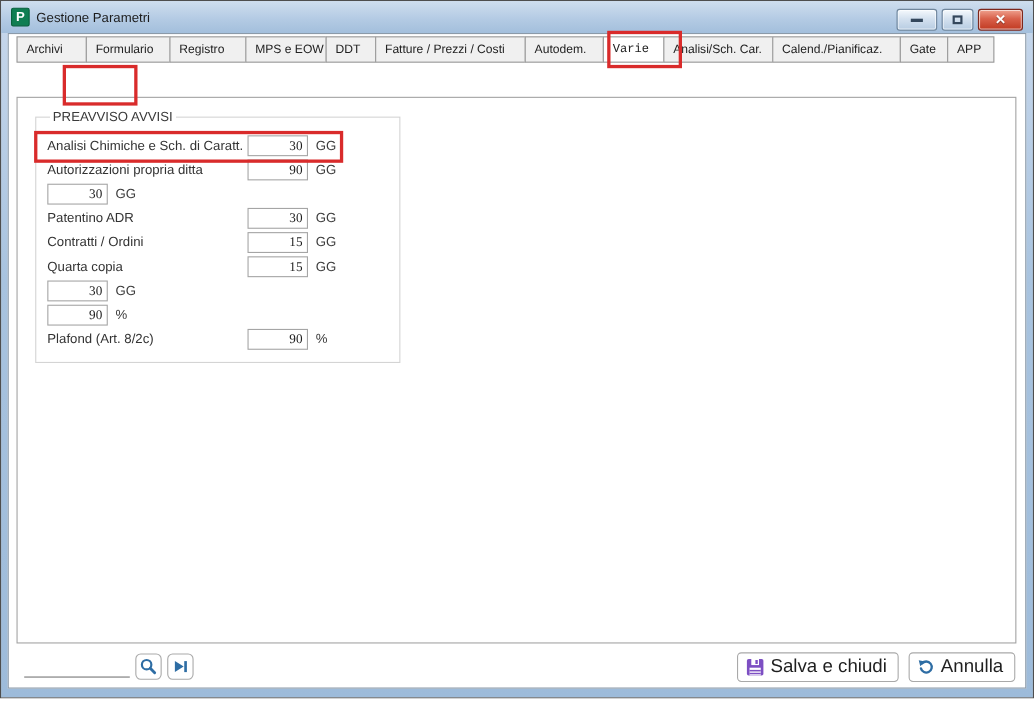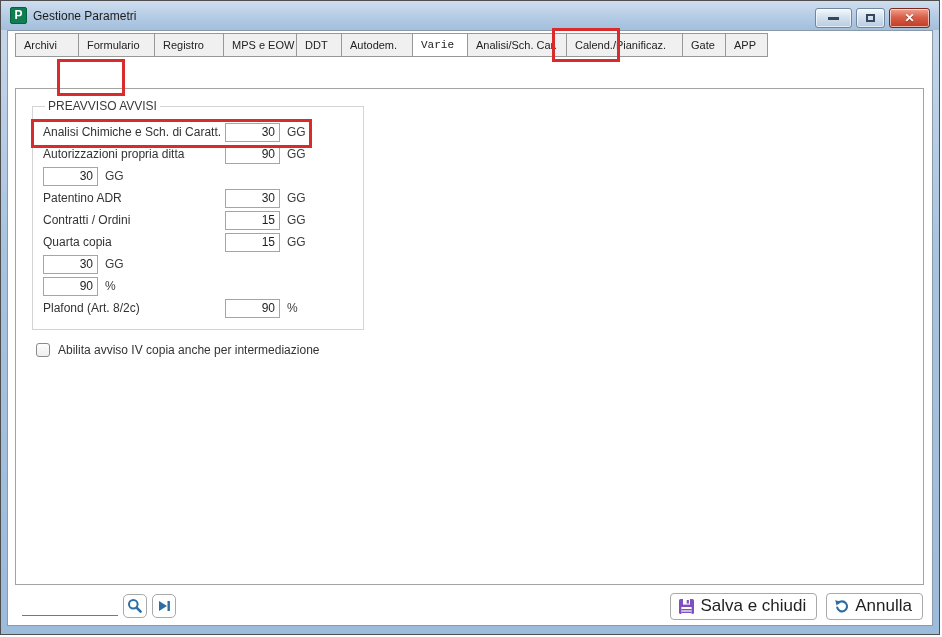--- a/index.html
+++ b/index.html
@@ -47,21 +47,21 @@
     background: #f0f0f0; border: 1px solid #989898; margin-left: -1px; padding: 0 7px; }
   .subtab.active { background: #fff; border-bottom-color: #fff; }
   
   .panel { position: absolute; left: 7px; right: 8px; top: 57px; bottom: 40px;
     border: 1px solid #a3a3a3; background: #fff; }
   fieldset.group { position: absolute; left: 16px; top: 10px; width: 332px;
     border: 1px solid #d4d4d4; padding: 8px 0 10px 10px; }
   fieldset.group legend { font-size: 12px; color: #3a3a3a; padding: 0 3px; margin-left: 2px; }
   .row { display: flex; align-items: center; height: 22px; }
   .rlabel { width: 182px; font-size: 12px; color: #333; white-space: nowrap; }
-  .rinput { width: 55px; height: 19px; border: 1px solid #a5a5a5; font-family: Liberation Sans, sans-serif;
+  .rinput { width: 55px; height: 19px; border: 1px solid #a5a5a5; font-family: Liberation Serif, serif;
     font-size: 12px; color: #1d1d1d; text-align: right; padding-right: 4px; }
   .runit { margin-left: 7px; font-size: 12px; color: #3c3c3c; }
   
   .checkrow { position: absolute; left: 20px; top: 254px; display: flex; align-items: center; }
   .checkbox { width: 14px; height: 14px; border: 1px solid #8a8a8a; border-radius: 3px;
     background: linear-gradient(#fdfdfd, #efefef); }
   .checklabel { margin-left: 8px; font-size: 12px; color: #333; }
   
   .footer { position: absolute; left: 0; right: 0; bottom: 0; height: 38px;
     display: flex; align-items: center; }
@@ -103,20 +103,21 @@
   </div>
 
   <div class="client">
 
     <div class="maintabs">
       <div class="maintab mt1">Archivi</div>
       <div class="maintab mt2">Formulario</div>
       <div class="maintab mt3">Registro</div>
       <div class="maintab mt4">MPS e EOW</div>
       <div class="maintab mt5">DDT</div>
+      <div class="maintab mt6">Fatture / Prezzi / Costi</div>
       <div class="maintab mt7">Autodem.</div>
       <div class="maintab mt8 active">Varie</div>
       <div class="maintab mt9">Analisi/Sch. Car.</div>
       <div class="maintab mt10">Calend./Pianificaz.</div>
       <div class="maintab mt11">Gate</div>
       <div class="maintab mt12">APP</div>
     </div>
 
 
     <div class="panel">
@@ -160,24 +161,20 @@
           <input class="rinput" value="90" style="">
           <span class="runit">%</span>
         </div>
         <div class="row">
           <span class="rlabel">Plafond (Art. 8/2c)</span>
           <input class="rinput" value="90" style="">
           <span class="runit">%</span>
         </div>
       </fieldset>
 
-      <div class="checkrow">
-        <div class="checkbox"></div>
-        <span class="checklabel">Abilita avviso IV copia anche per intermediazione</span>
-      </div>
     </div>
 
     <div class="footer">
       <div class="search-wrap">
         <input class="search-input" value="" style="">
         <div class="iconbtn">
           <svg width="16" height="16" viewBox="0 0 16 16">
             <circle cx="6.3" cy="6.3" r="4.3" fill="none" stroke="#2e6da4" stroke-width="2"></circle>
             <line x1="9.6" y1="9.6" x2="13.6" y2="13.6" stroke="#2e6da4" stroke-width="2.6" stroke-linecap="round"></line>
           </svg>

